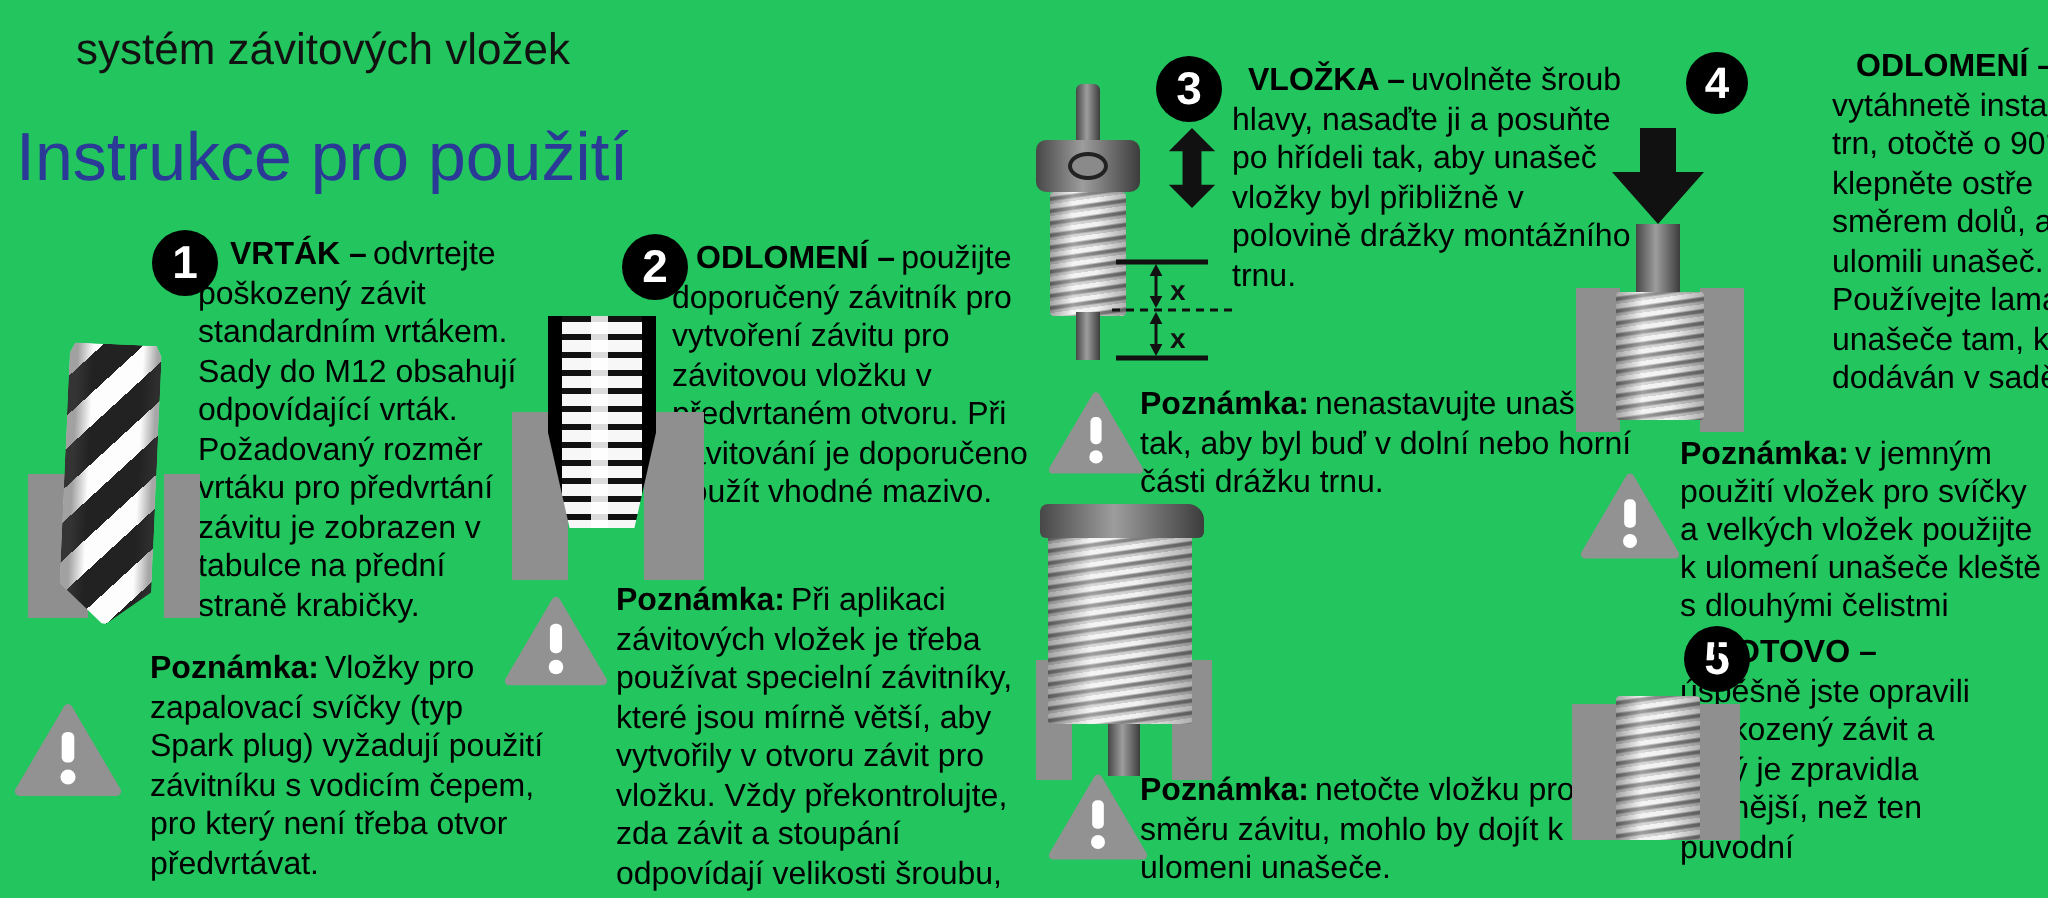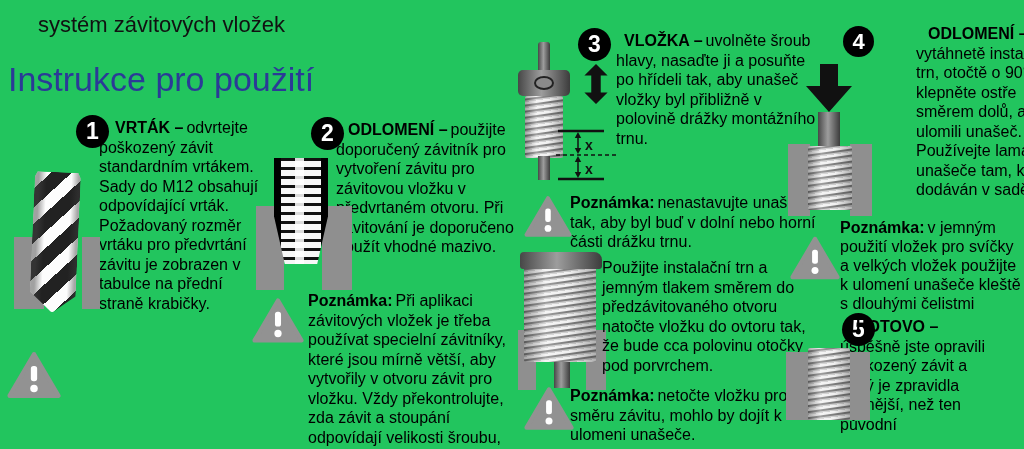--- a/index.html
+++ b/index.html
@@ -52,20 +52,23 @@
     <div class="abs block" style="left:14px;top:65px;width:30px;height:72px;"></div>
     <div class="abs block" style="left:82px;top:65px;width:18px;height:72px;"></div>
     <div class="abs drill" style="left:32px;top:0;"></div>
   </div>
 
   <svg class="abs warn" style="left:7px;top:350px;" width="54" height="50" viewBox="0 0 60 54">
     <path d="M30 4 L57 50 H3 Z" fill="#929292" stroke="#929292" stroke-width="5" stroke-linejoin="round"></path>
     <rect x="26.5" y="17" width="7" height="17" rx="3" fill="#fff"></rect>
     <circle cx="30" cy="42" r="4.2" fill="#fff"></circle>
   </svg>
+  <div class="abs txt" style="left:75px;top:325px;width:197px;">
+    <b>Poznámka:</b><span>Vložky pro zapalovací svíčky (typ Spark plug) vyžadují použití závitníku s vodicím čepem, pro který není třeba otvor předvrtávat.</span>
+  </div>
 
   <div class="abs badge" style="left:311px;top:117px;">
     <span>2</span>
   </div>
   <div class="abs txt ind12" style="left:336px;top:120px;width:182px;">
     <b>ODLOMENÍ –</b><span>použijte doporučený závitník pro vytvoření závitu pro závitovou vložku v předvrtaném otvoru. Při závitování je doporučeno použít vhodné mazivo.</span>
   </div>
 
   <div class="abs" style="left:256px;top:158px;width:96px;height:135px;">
     <div class="abs block" style="left:0;top:48px;width:28px;height:84px;"></div>
@@ -126,21 +129,20 @@
   </div>
 
   <div class="abs" style="left:518px;top:252px;width:88px;height:140px;">
     <div class="abs block" style="left:0;top:78px;width:18px;height:60px;"></div>
     <div class="abs block" style="left:68px;top:78px;width:20px;height:60px;"></div>
     <div class="abs metal" style="left:36px;top:106px;width:16px;height:30px;"></div>
     <div class="abs coil" style="left:6px;top:14px;width:72px;height:96px;"></div>
     <div class="abs metal" style="left:2px;top:0;width:82px;height:17px;border-radius:4px 8px 3px 3px;"></div>
   </div>
 
-  <div class="abs txt" style="left:602px;top:258px;width:216px;">Použijte instalační trn a jemným tlakem směrem do předzávitovaného otvoru natočte vložku do ovtoru tak, že bude cca polovinu otočky pod porvrchem.</div>
 
   <svg class="abs warn" style="left:524px;top:386px;" width="50" height="45" viewBox="0 0 60 54">
     <path d="M30 4 L57 50 H3 Z" fill="#929292" stroke="#929292" stroke-width="5" stroke-linejoin="round"></path>
     <rect x="26.5" y="17" width="7" height="17" rx="3" fill="#fff"></rect>
     <circle cx="30" cy="42" r="4.2" fill="#fff"></circle>
   </svg>
   <div class="abs txt" style="left:570px;top:386px;width:248px;">
     <b>Poznámka:</b><span>netočte vložku proti směru závitu, mohlo by dojít k ulomeni unašeče.</span>
   </div>
 

